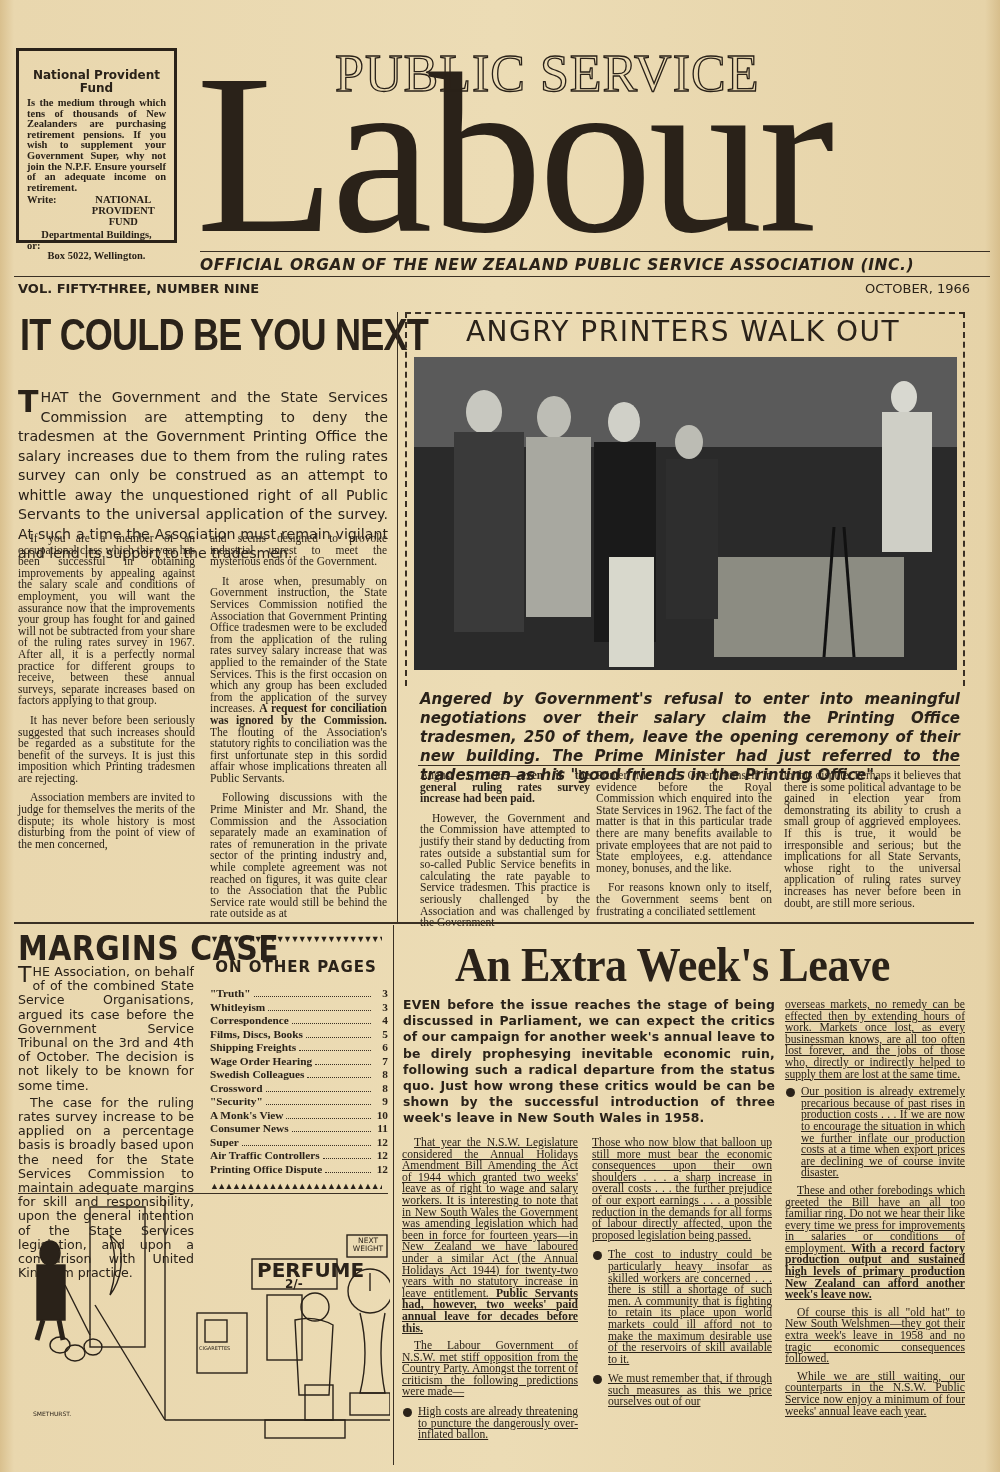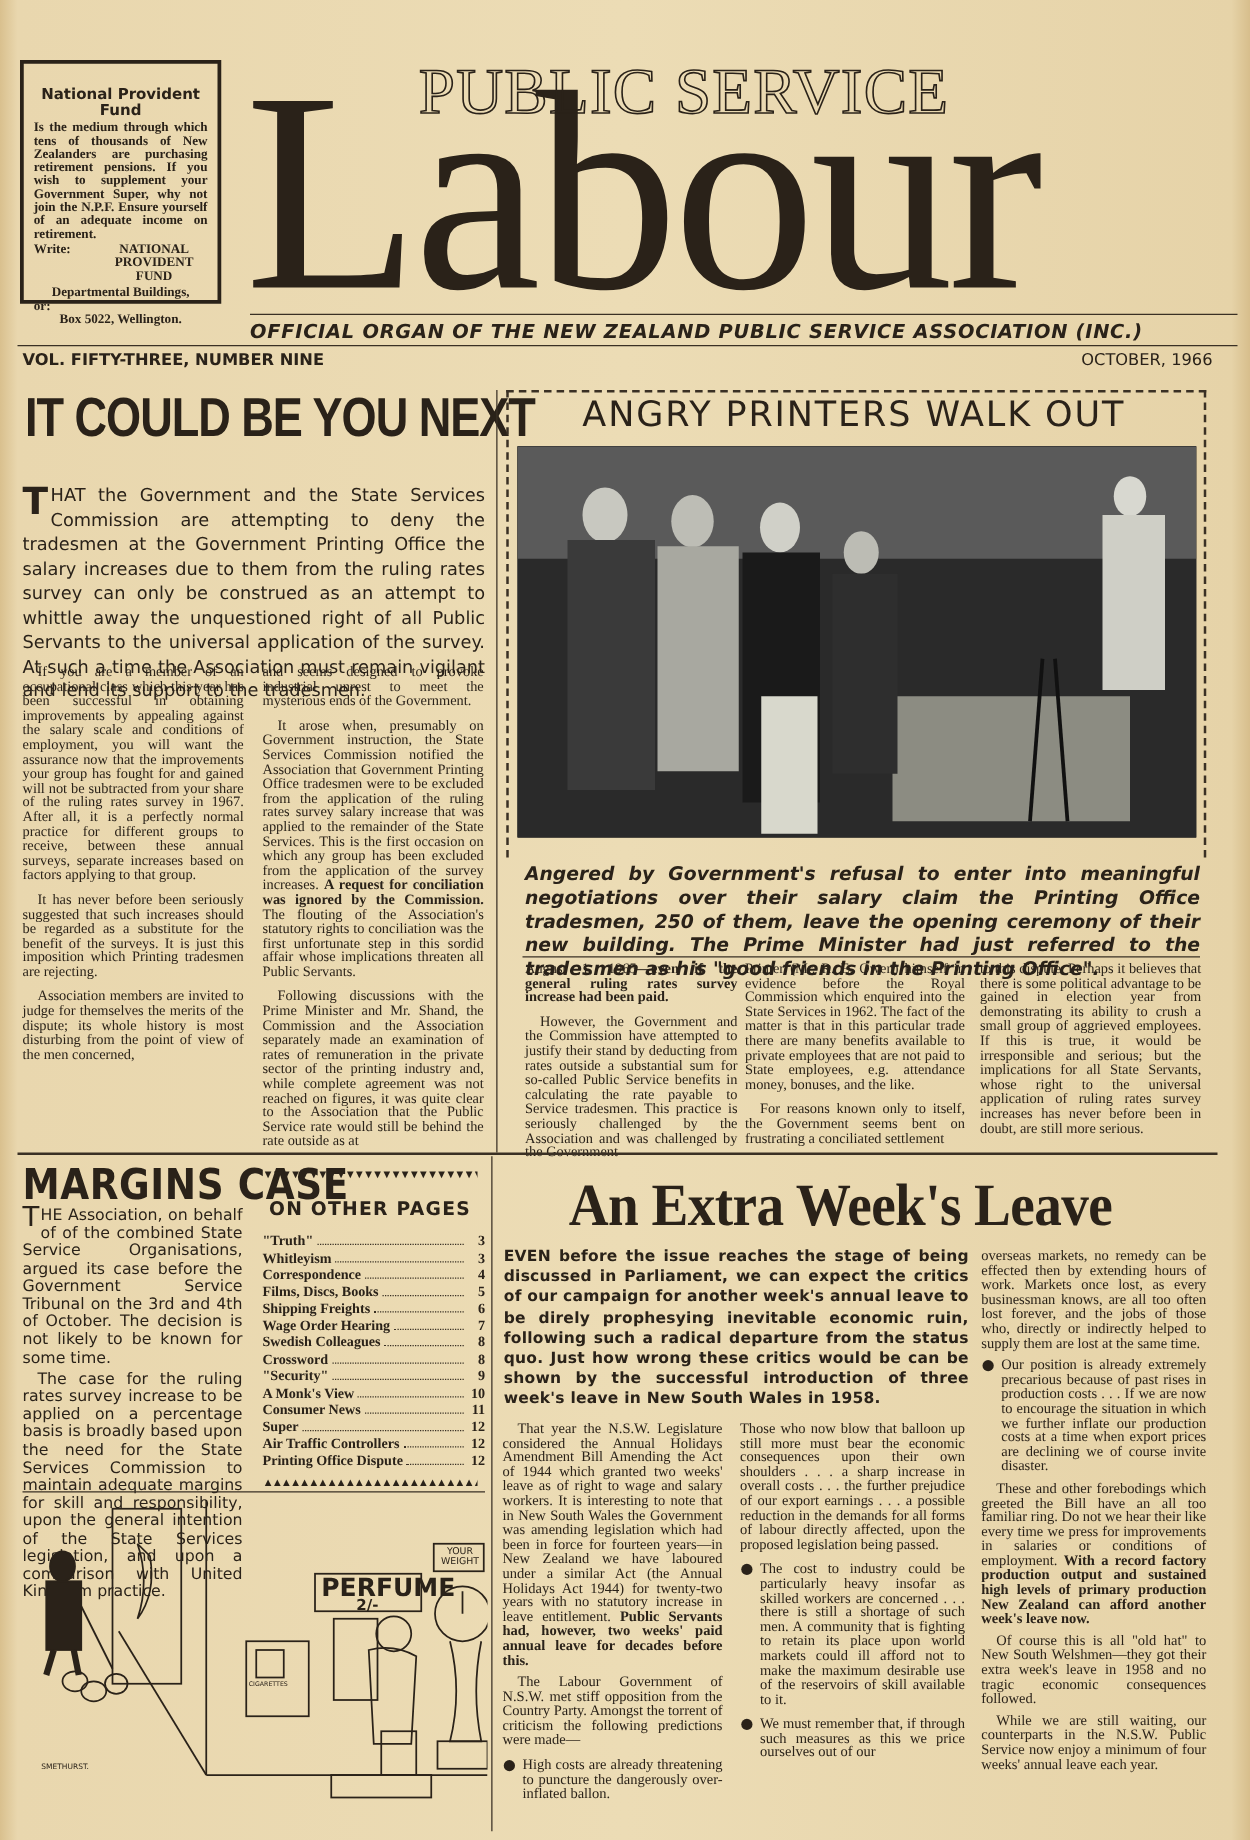--- a/index.html
+++ b/index.html
@@ -39,21 +39,21 @@
   .margins-body{left:18px;top:965px;width:176px;font-size:12.6px;line-height:14.2px;}
   .toc-tri{left:210px;top:934px;width:172px;font-size:9px;letter-spacing:-1.6px;overflow:hidden;white-space:nowrap;}
   .toc-title{left:210px;top:958px;width:172px;text-align:center;font-size:15px;font-weight:bold;letter-spacing:1px;}
   .toc{left:210px;top:987px;width:178px;font-size:11.3px;font-weight:bold;}
   .toc .row{display:flex;align-items:baseline;height:13.5px;}
   .toc .dots{flex:1;border-bottom:1px dotted #3a3024;margin:0 3px 3px 3px;}
   .toc .pg{width:14px;text-align:right;}
   .extra-h{left:455px;top:937px;font-size:48px;font-weight:bold;letter-spacing:-0.5px;white-space:nowrap;transform:scaleX(0.92);transform-origin:left top;}
   .extra-lead{left:403px;top:997px;width:372px;font-size:12.4px;line-height:16.2px;font-weight:bold;letter-spacing:0.2px;}
   .c2{font-size:11.6px;line-height:11.6px;}
-  .c2 p{text-indent:12px;margin-bottom:6px;}
+  .c2 p{text-indent:12px;margin-bottom:6px;text-decoration:underline;}
   .bullet{position:relative;padding-left:16px;text-indent:0 !important;}
   .bullet:before{content:"";position:absolute;left:1px;top:2px;width:9px;height:9px;border-radius:50%;background:#2a2219;}
   .cartoon{left:15px;top:1195px;width:375px;height:268px;}
 </style>
 </head>
 <body>
 
 <div class="page">
 
   <div class="abs ad serif">
@@ -243,21 +243,21 @@
       </g>
       <rect x="250" y="225" width="80" height="18"></rect>
       <rect x="332" y="40" width="40" height="22"></rect>
       <circle cx="355" cy="96" r="22"></circle>
       <line x1="355" y1="96" x2="355" y2="78"></line>
       <path d="M345 118 q10 40 0 80 l25 0 q-8 -40 0 -80"></path>
       <rect x="335" y="198" width="40" height="22"></rect>
     </svg>
     <span class="abs sans" style="left:242px;top:63px;font-size:20px;font-weight:bold;">PERFUME</span>
     <span class="abs sans" style="left:270px;top:82px;font-size:12px;font-weight:bold;">2/-</span>
-    <span class="abs sans" style="left:334px;top:42px;width:38px;font-size:7.5px;line-height:8px;text-align:center;">YOUR WEIGHT</span>
+    <span class="abs sans" style="left:334px;top:42px;width:38px;font-size:7.5px;line-height:8px;text-align:center;">NEXT WEIGHT</span>
     <span class="abs sans" style="left:184px;top:150px;font-size:5px;">CIGARETTES</span>
     <span class="abs sans" style="left:18px;top:215px;font-size:6px;">SMETHURST.</span>
   </div>
 
   <div class="abs vline" style="left:393px;top:925px;height:540px;"></div>
 
   <div class="abs extra-h serif">An Extra Week's Leave</div>
   <div class="abs extra-lead sans just">EVEN before the issue reaches the stage of being discussed in Parliament, we can expect the critics of our campaign for another week's annual leave to be direly prophesying inevitable economic ruin, following such a radical departure from the status quo. Just how wrong these critics would be can be shown by the successful introduction of three week's leave in New South Wales in 1958.</div>
 
   <div class="abs c2 just" style="left:402px;top:1137px;width:176px;">

